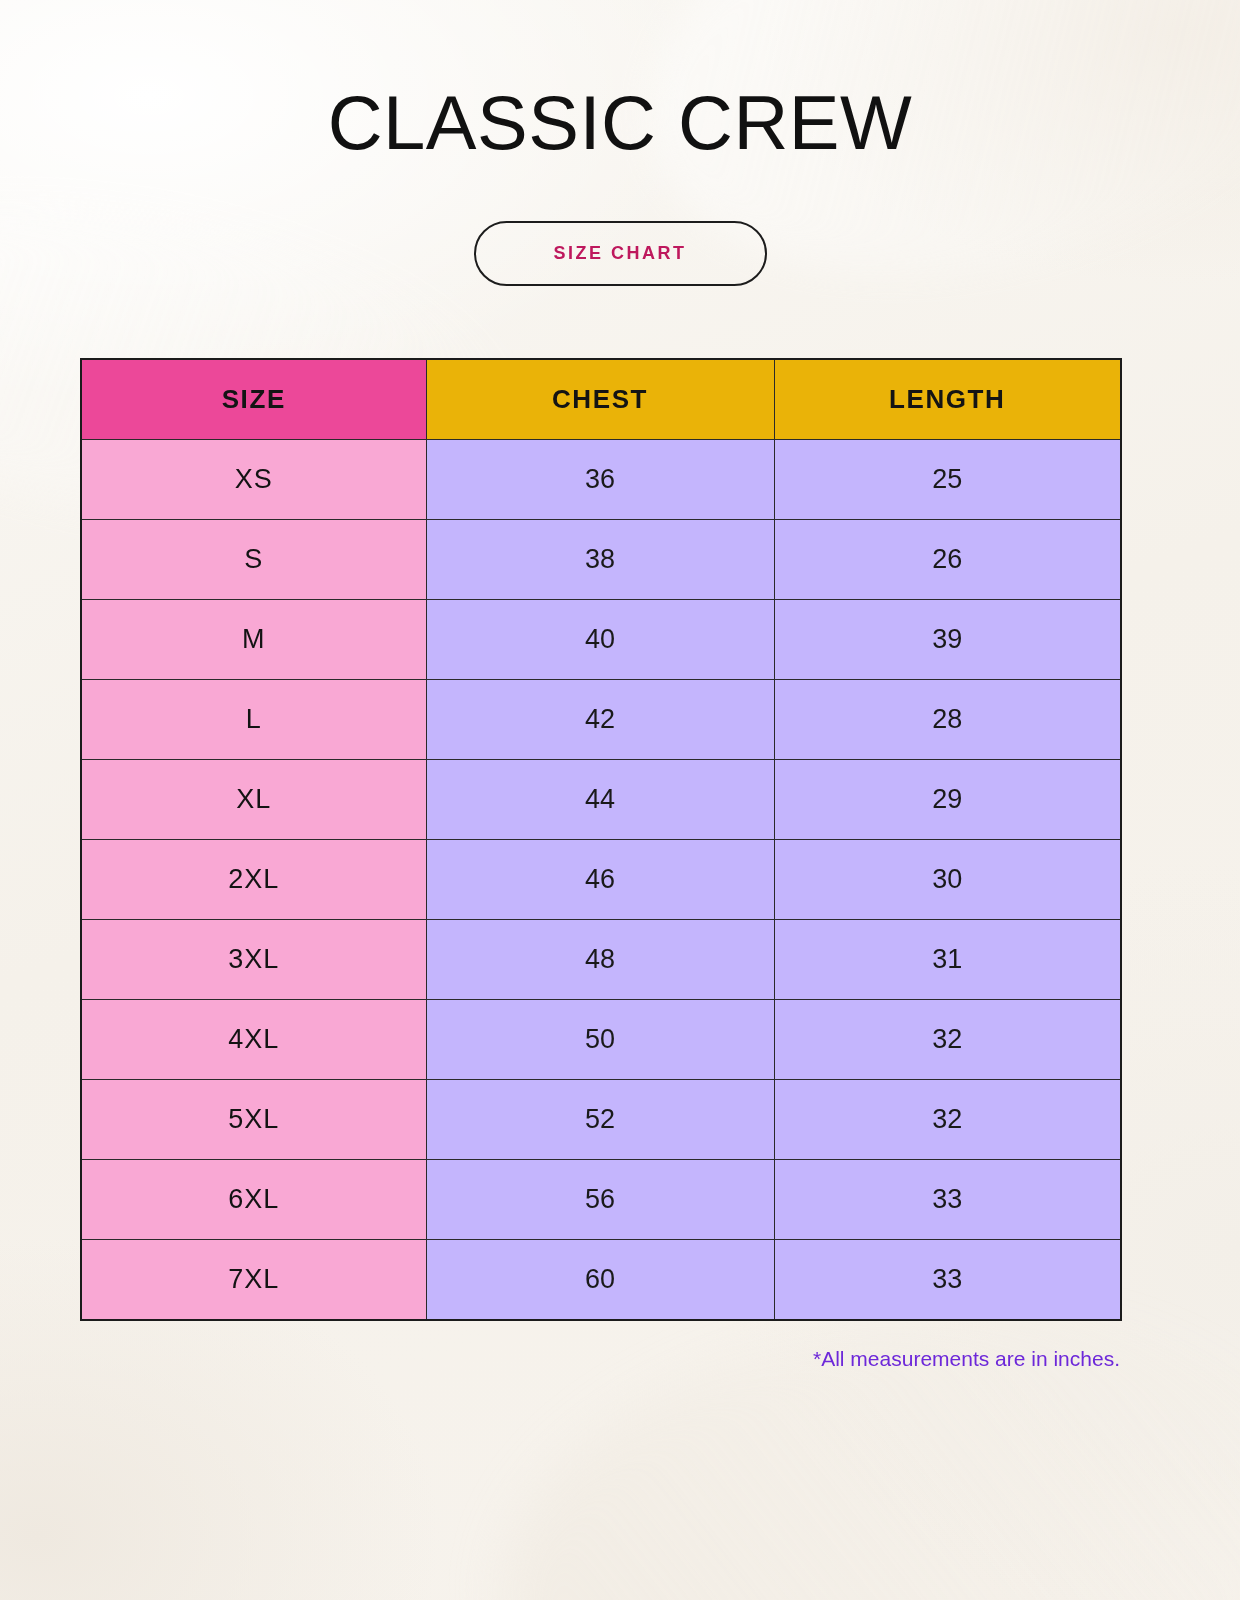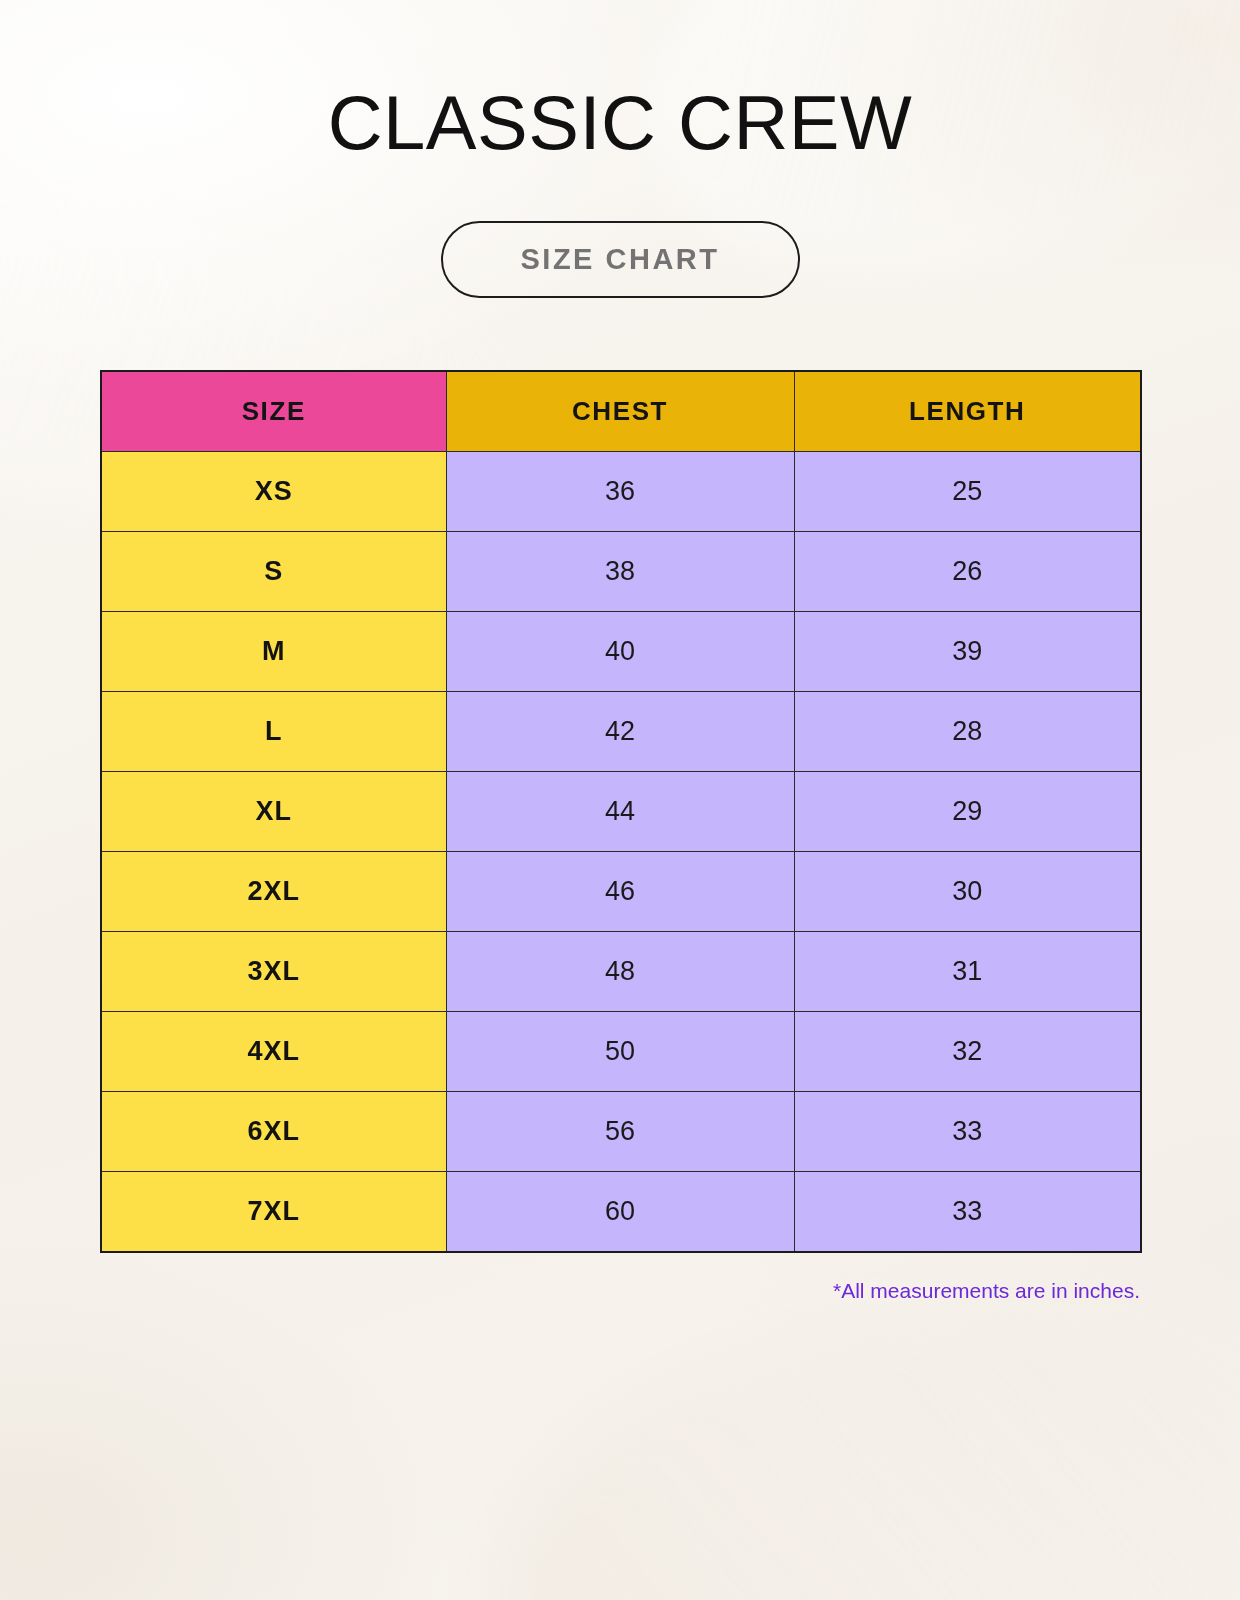--- a/index.html
+++ b/index.html
@@ -55,21 +55,21 @@
     transform: rotate(-8deg);
     border-radius: 50%;
     filter: blur(26px);
   }
 
   .page {
     position: relative;
     width: 1240px;
     height: 1600px;
     box-sizing: border-box;
-    padding: 0 100px;
+    padding: 0 80px;
   }
 
   .title {
     margin: 0;
     padding-top: 82px;
     text-align: center;
     font-size: 76px;
     line-height: 1.07;
     font-weight: 400;
     letter-spacing: 0.5px;
@@ -79,24 +79,24 @@
 
   .pill-wrap {
     display: flex;
     justify-content: center;
     margin-top: 58px;
   }
   .pill {
     border: 2px solid #1c1c1c;
     border-radius: 60px;
     padding: 20px 78px;
-    font-size: 29px;
+    font-size: 18px;
     letter-spacing: 2.5px;
     font-weight: 700;
-    color: #737373;
+    color: #be185d;
     background: transparent;
   }
 
   .table-wrap {
     margin-top: 72px;
   }
   table.size-table {
     width: 1040px;
     border-collapse: collapse;
     table-layout: fixed;
@@ -116,22 +116,22 @@
   thead th {
     font-size: 26px;
     font-weight: 700;
     letter-spacing: 1.6px;
     color: #141414;
   }
   th.h-size { background: #ec4899; }
   th.h-chest, th.h-length { background: #eab308; }
 
   tbody td.c-label {
-    background: #fde047;
-    font-weight: 700;
+    background: #f9a8d4;
+    font-weight: 400;
     font-size: 27px;
     letter-spacing: 1px;
     color: #131313;
   }
   tbody td.c-val {
     background: #c4b5fd;
     font-weight: 400;
     font-size: 27px;
     color: #1a1a1a;
   }
@@ -212,20 +212,25 @@
           <td class="c-label">3XL</td>
           <td class="c-val">48</td>
           <td class="c-val">31</td>
         </tr>
         <tr>
           <td class="c-label">4XL</td>
           <td class="c-val">50</td>
           <td class="c-val">32</td>
         </tr>
         <tr>
+          <td class="c-label">5XL</td>
+          <td class="c-val">52</td>
+          <td class="c-val">32</td>
+        </tr>
+        <tr>
           <td class="c-label">6XL</td>
           <td class="c-val">56</td>
           <td class="c-val">33</td>
         </tr>
         <tr>
           <td class="c-label">7XL</td>
           <td class="c-val">60</td>
           <td class="c-val">33</td>
         </tr>
       </tbody>

